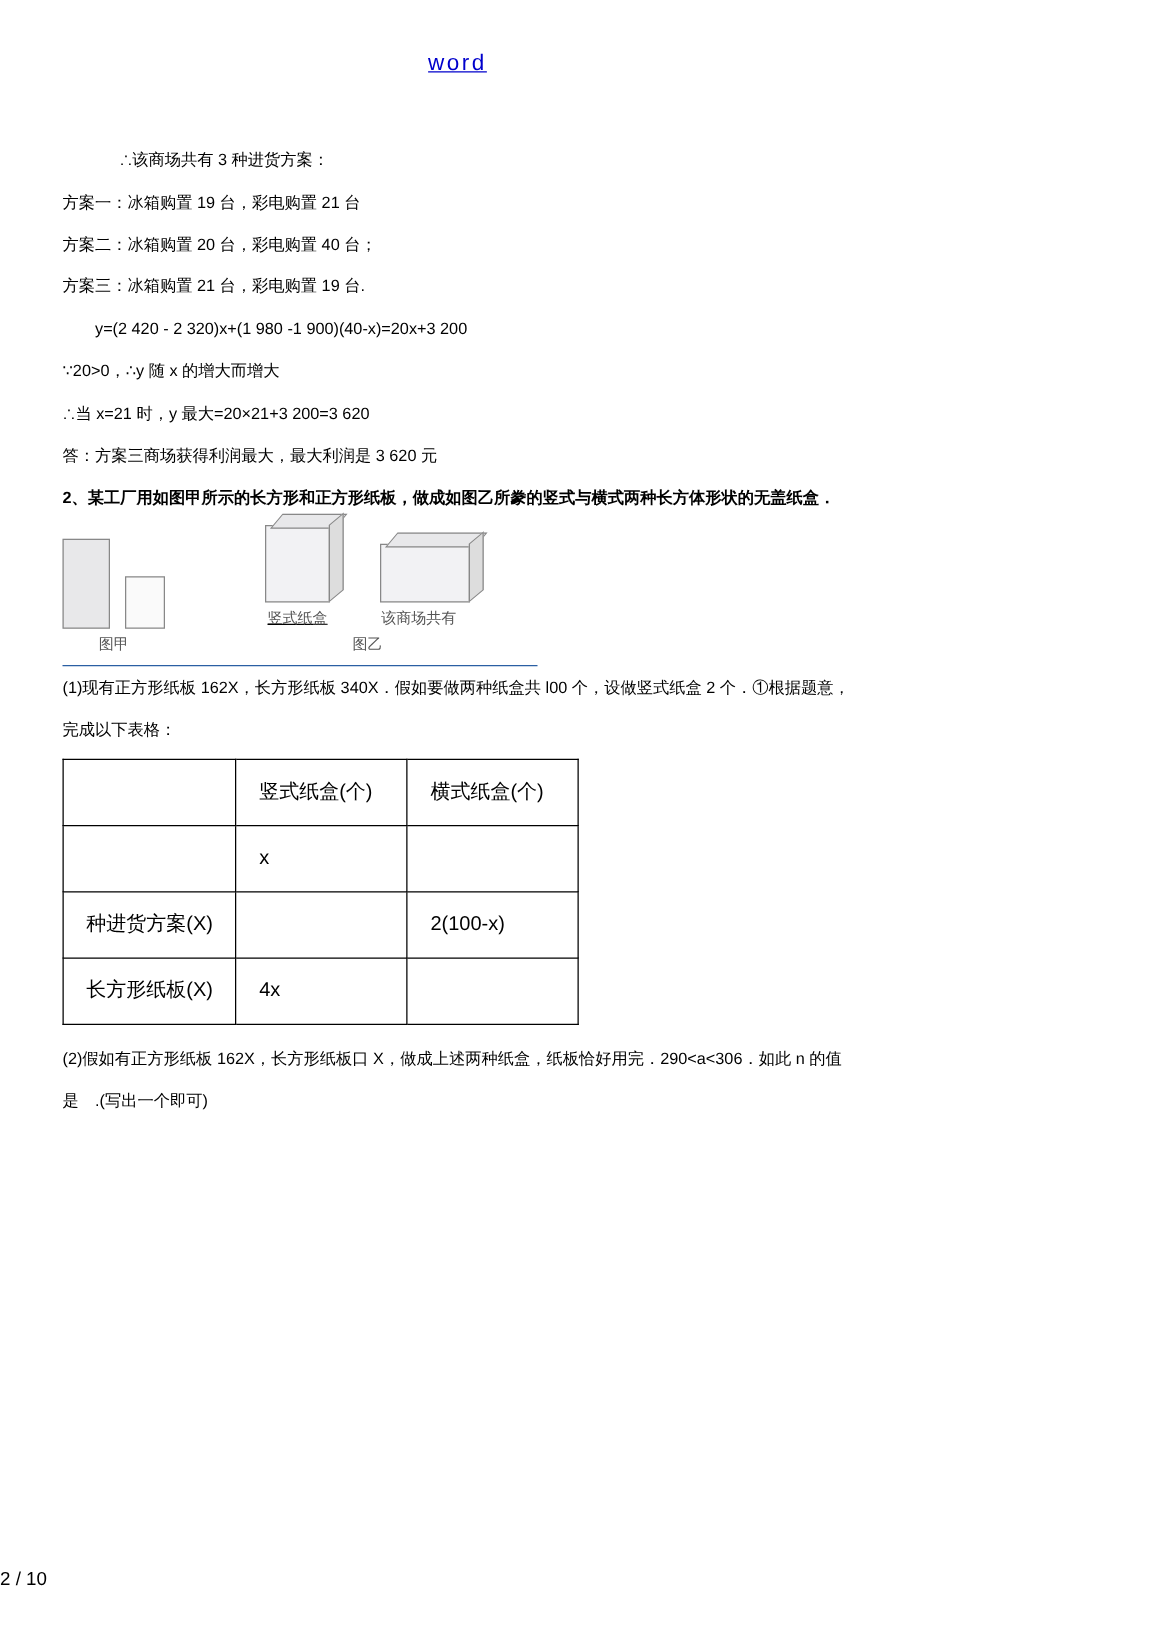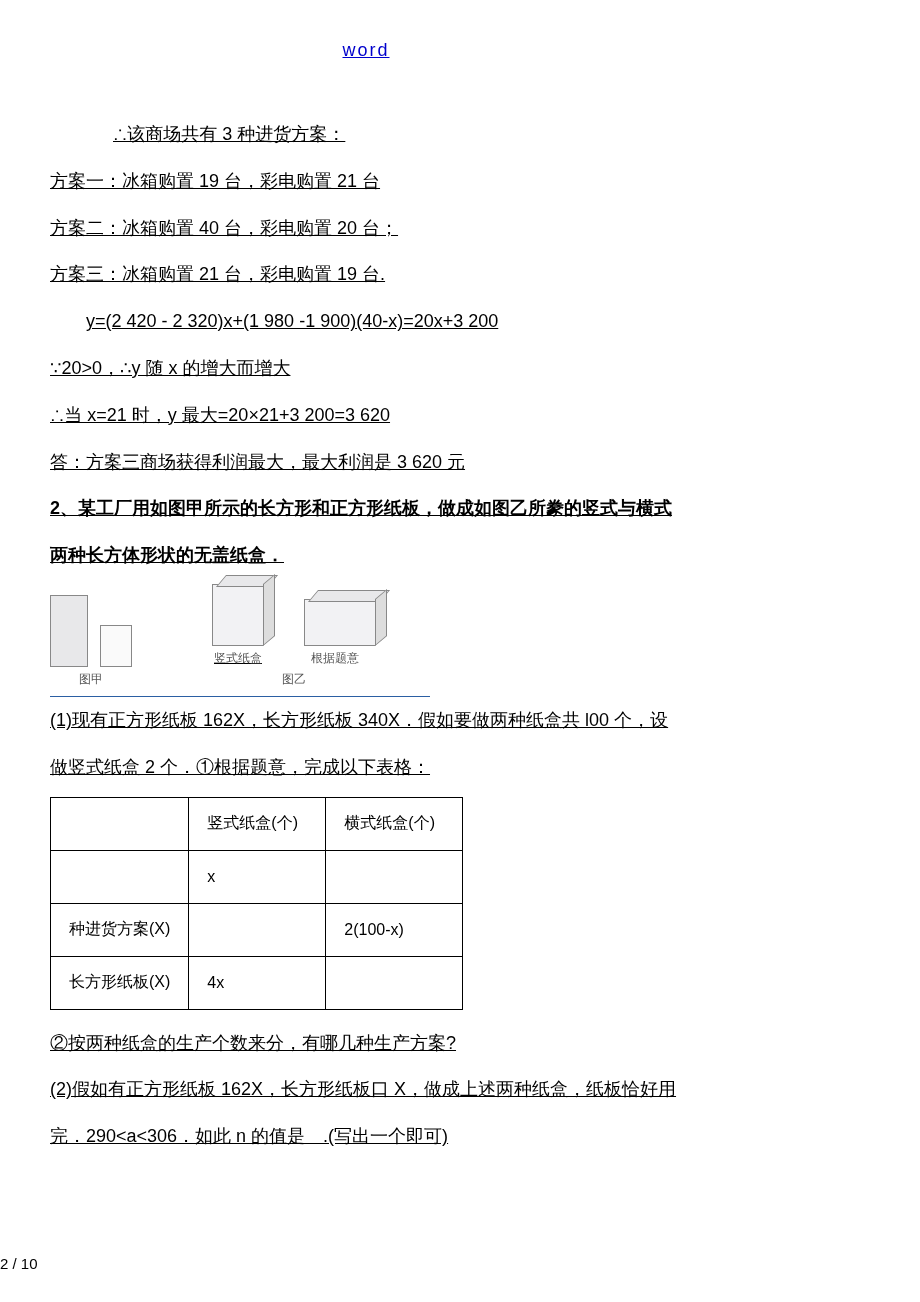--- a/index.html
+++ b/index.html
@@ -19,24 +19,23 @@
   }
   .header-link {
     text-align: center;
     color: #0000cc;
     text-decoration: underline;
     font-size: 18px;
     letter-spacing: 2px;
     margin-bottom: 50px;
   }
   .para {
-    font-size: 18px;
+    font-size: 13px;
     line-height: 2.6;
     margin: 0;
-    text-decoration: underline;
   }
   .indent1 { text-indent: 3.5em; }
   .indent2 { text-indent: 2em; }
   .bold { font-weight: bold; }
   .figure-row {
     display: flex;
     align-items: flex-end;
     gap: 20px;
     margin-top: 8px;
     margin-bottom: 2px;
@@ -144,21 +143,21 @@
 </style>
 </head>
 <body>
 
 <div class="page">
 
   <div class="header-link">word</div>
 
   <p class="para indent1">∴该商场共有 3 种进货方案：</p>
   <p class="para">方案一：冰箱购置 19 台，彩电购置 21 台</p>
-  <p class="para">方案二：冰箱购置 40 台，彩电购置 20 台；</p>
+  <p class="para">方案二：冰箱购置 20 台，彩电购置 40 台；</p>
   <p class="para">方案三：冰箱购置 21 台，彩电购置 19 台.</p>
   <p class="para indent2">y=(2 420 - 2 320)x+(1 980 -1 900)(40-x)=20x+3 200</p>
   <p class="para">∵20&gt;0，∴y 随 x 的增大而增大</p>
   <p class="para">∴当 x=21 时，y 最大=20×21+3 200=3 620</p>
   <p class="para">答：方案三商场获得利润最大，最大利润是 3 620 元</p>
 
   <p class="para bold">2、某工厂用如图甲所示的长方形和正方形纸板，做成如图乙所豢的竖式与横式两种长方体形状的无盖纸盒．</p>
 
   <div class="figure-row">
     <div class="fig-group">
@@ -170,21 +169,21 @@
     </div>
     <div style="width:40px"></div>
     <div class="fig-group">
       <div class="shapes-row" style="gap:30px;">
         <div style="display:flex;flex-direction:column;align-items:center;text-decoration:underline;">
           <div class="box3d"></div>
           <div class="fig-caption-small">竖式纸盒</div>
         </div>
         <div style="display:flex;flex-direction:column;align-items:center;">
           <div class="box3d-wide"></div>
-          <div class="fig-caption-small">根据题意</div>
+          <div class="fig-caption-small">该商场共有</div>
         </div>
       </div>
       <div class="fig-caption-small">图乙</div>
     </div>
   </div>
   <div class="fig-underline"></div>
 
   <p class="para">(1)现有正方形纸板 162X，长方形纸板 340X．假如要做两种纸盒共 l00 个，设做竖式纸盒 2 个．①根据题意，完成以下表格：</p>
 
   <table class="data">
@@ -205,17 +204,16 @@
       <td>2(100-x)</td>
     </tr>
     <tr>
       <td>长方形纸板(X)</td>
       <td>4x</td>
       <td></td>
     </tr>
   </tbody>
     </table>
 
-  <p class="para">②按两种纸盒的生产个数来分，有哪几种生产方案?</p>
   <p class="para">(2)假如有正方形纸板 162X，长方形纸板口 X，做成上述两种纸盒，纸板恰好用完．290&lt;a&lt;306．如此 n 的值是 .(写出一个即可)</p>
 
   <div class="footer">2 / 10</div>
 </div>
 
 </body></html>

